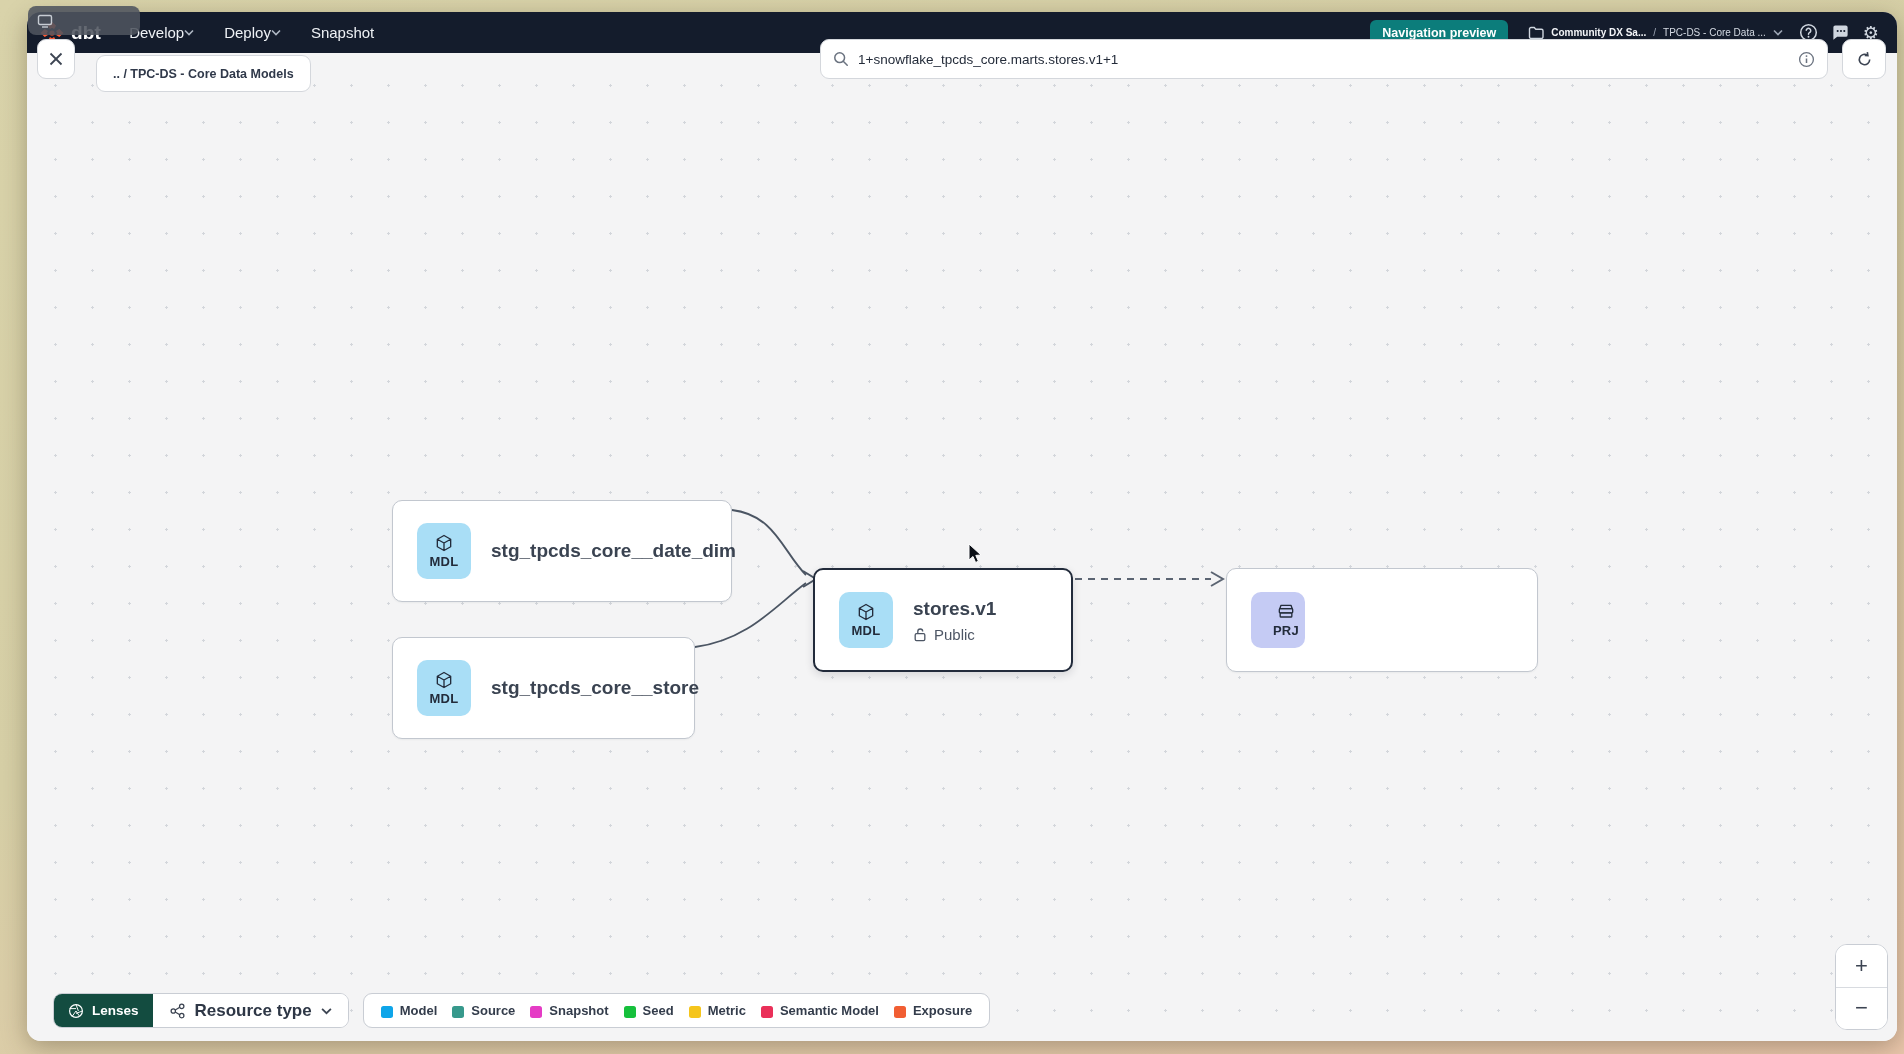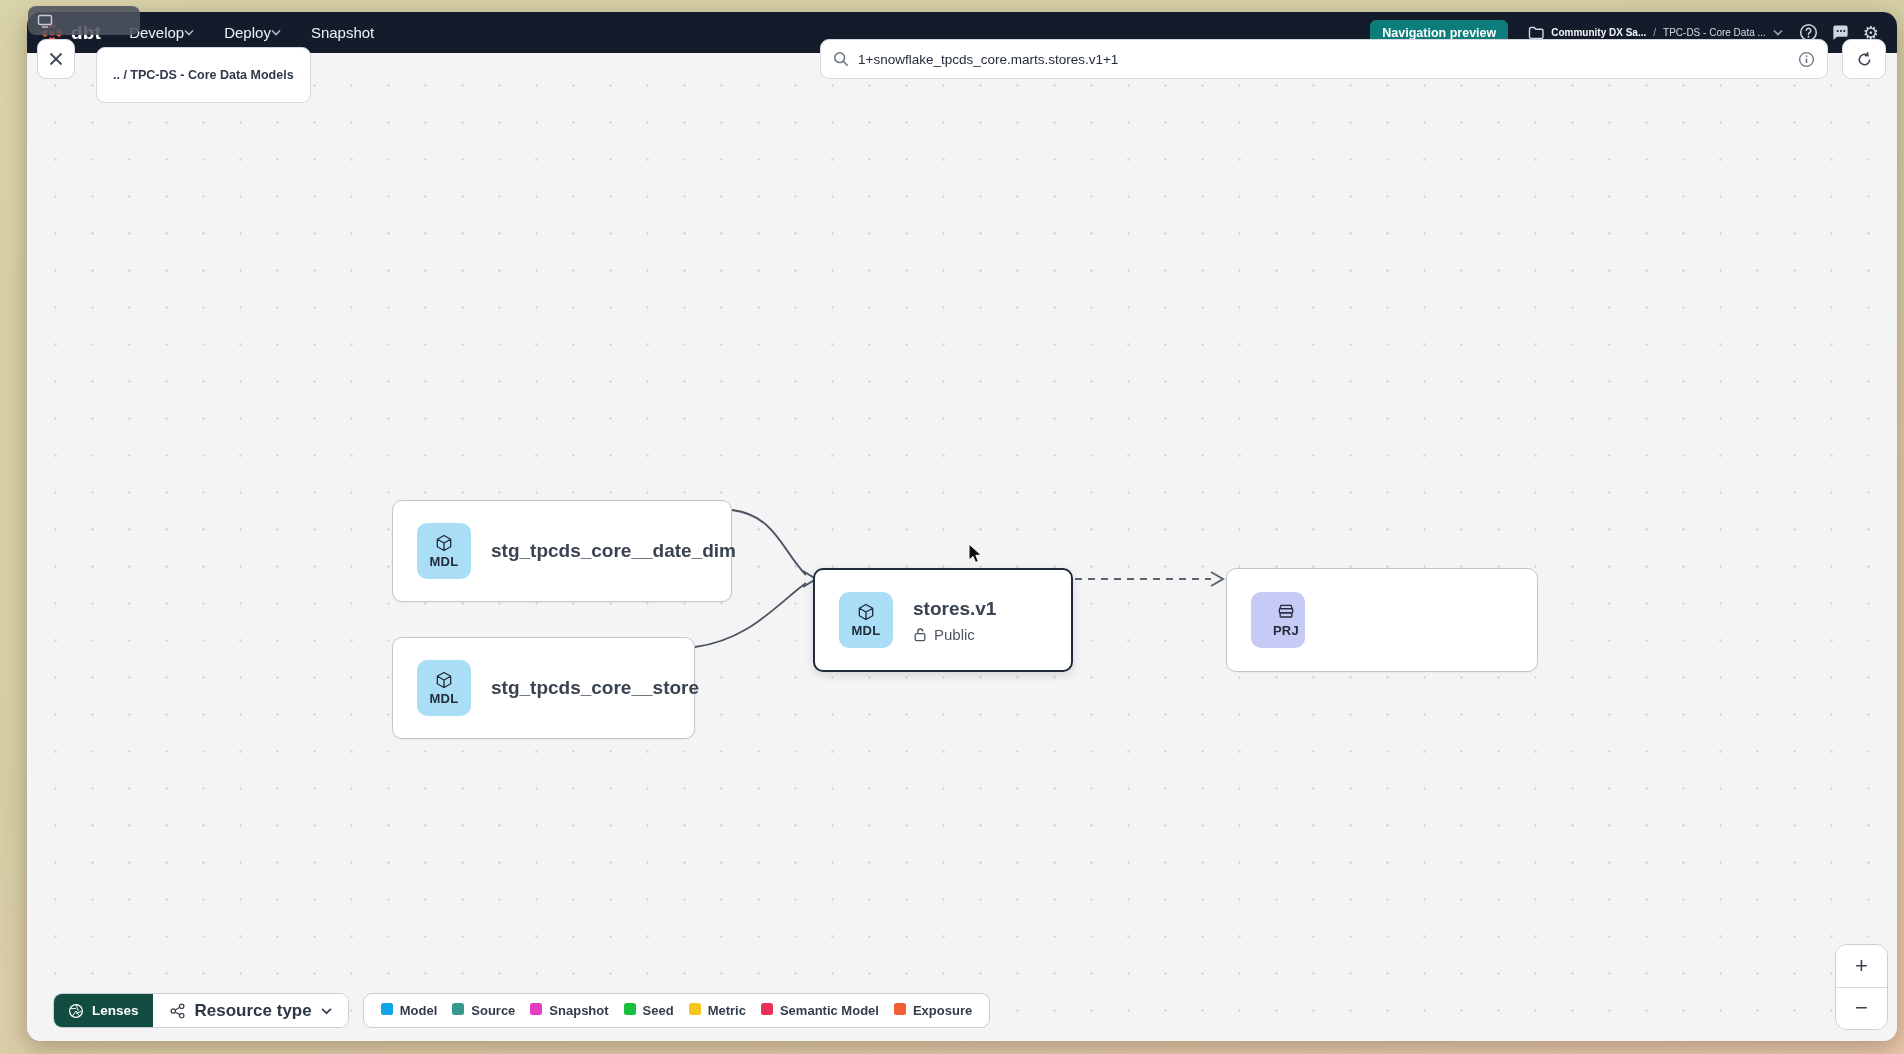--- a/index.html
+++ b/index.html
@@ -43,21 +43,21 @@
   }
   
   .toolbar { position: absolute; left: 10px; top: 27px; right: 10px; height: 40px; }
   .btn-square {
     position: absolute; width: 38px; height: 40px; background: #fff;
     border: 1px solid #d4d7dc; border-radius: 9px; display: flex; align-items: center; justify-content: center;
     cursor: pointer; color: #3c4452;
   }
   .close-btn { left: 0; top: 0; }
   .crumb-chip {
-    position: absolute; left: 59px; top: 8px; height: 56px; background: #fff;
+    position: absolute; left: 59px; top: 16px; height: 37px; background: #fff;
     border: 1px solid #d4d7dc; border-radius: 9px; display: flex; align-items: center;
     padding: 0 16px; font-size: 12.5px; color: #30394a; font-weight: 600; white-space: nowrap;
   }
   .search-box {
     position: absolute; left: 783px; top: 0; width: 1008px; height: 40px; background: #fff;
     border: 1px solid #d4d7dc; border-radius: 9px; display: flex; align-items: center; padding: 0 12px; gap: 9px;
   }
   .search-box input {
     flex: 1; border: none; outline: none; font-family: "Liberation Sans", sans-serif;
     font-size: 13.5px; color: #242c3a; background: transparent;
@@ -88,21 +88,21 @@
     padding: 0 14px; font-size: 13.5px; font-weight: 700; cursor: pointer;
   }
   .resource-btn {
     display: flex; align-items: center; gap: 9px; padding: 0 16px; background: #fff;
     color: #2e3746; font-size: 17px; font-weight: 600; cursor: pointer;
   }
   .legend-box {
     display: flex; align-items: center; gap: 15px; background: #fff; height: 35px;
     border: 1px solid #c9cdd4; border-radius: 9px; padding: 0 17px;
   }
-  .legend-item { display: flex; align-items: flex-start; gap: 7px; font-size: 13px; font-weight: 600; color: #333c4b; white-space: nowrap; }
+  .legend-item { display: flex; align-items: flex-end; gap: 7px; font-size: 13px; font-weight: 600; color: #333c4b; white-space: nowrap; }
   .legend-swatch { width: 12px; height: 12px; border-radius: 2.5px; flex: 0 0 auto; }
   
   .zoom-ctrl {
     position: absolute; right: 9px; bottom: 11px; width: 53px; height: 86px;
     background: #fff; border: 1px solid #c9cdd4; border-radius: 12px;
     display: flex; flex-direction: column; overflow: hidden;
   }
   .zoom-btn {
     flex: 1; display: flex; align-items: center; justify-content: center;
     font-size: 22px; color: #3c4452; cursor: pointer; background: #fff;

